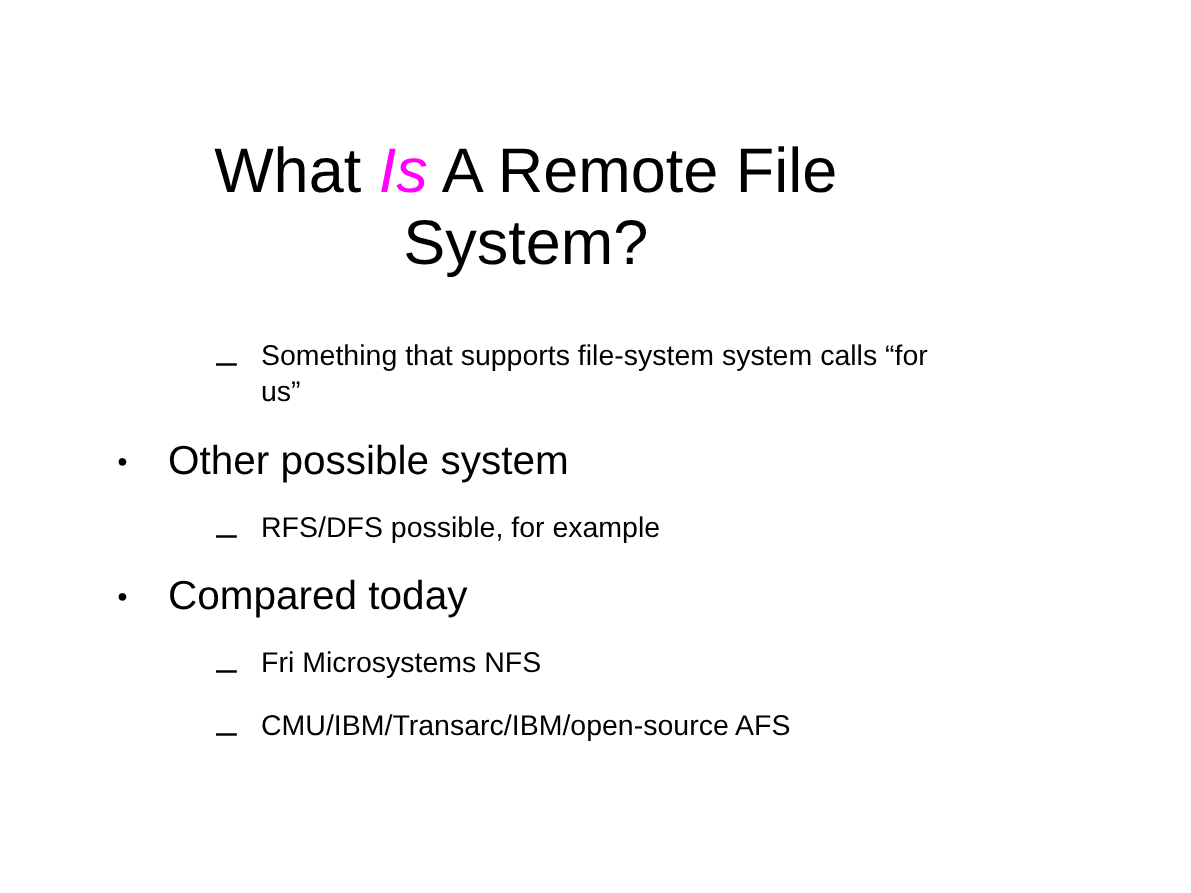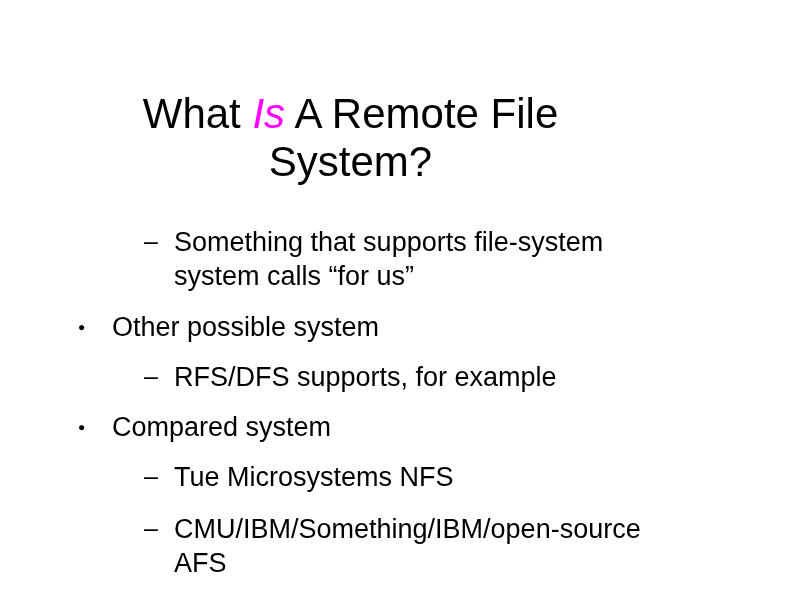--- a/index.html
+++ b/index.html
@@ -37,21 +37,21 @@
     padding-left: 24px;
   }
   .level1::before {
     content: "●";
     position: absolute;
     left: -10px;
     top: 8px;
     font-size: 12px;
   }
   .level2 {
-    font-size: 27px;
+    font-size: 19px;
     margin-left: 90px;
     position: relative;
     margin-bottom: 18px;
     padding-left: 24px;
     line-height: 1.25;
   }
   .level2::before {
     content: "–";
     position: absolute;
     left: -6px;
@@ -68,25 +68,25 @@
   </div>
 
   <div class="level2">
     <span>Something that supports file-system system calls “for us”</span>
   </div>
 
   <div class="level1">
     <span>Other possible system</span>
   </div>
   <div class="level2">
-    <span>RFS/DFS supports, for example</span>
+    <span>RFS/DFS possible, for example</span>
   </div>
 
   <div class="level1">
-    <span>Compared system</span>
+    <span>Compared today</span>
   </div>
   <div class="level2">
-    <span>Tue Microsystems NFS</span>
+    <span>Fri Microsystems NFS</span>
   </div>
   <div class="level2">
-    <span>CMU/IBM/Something/IBM/open-source AFS</span>
+    <span>CMU/IBM/Transarc/IBM/open-source AFS</span>
   </div>
 </div>
 
 </body></html>

